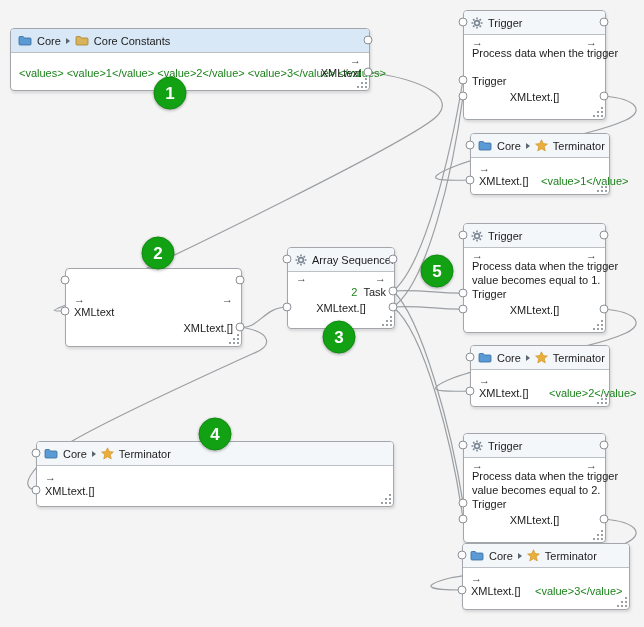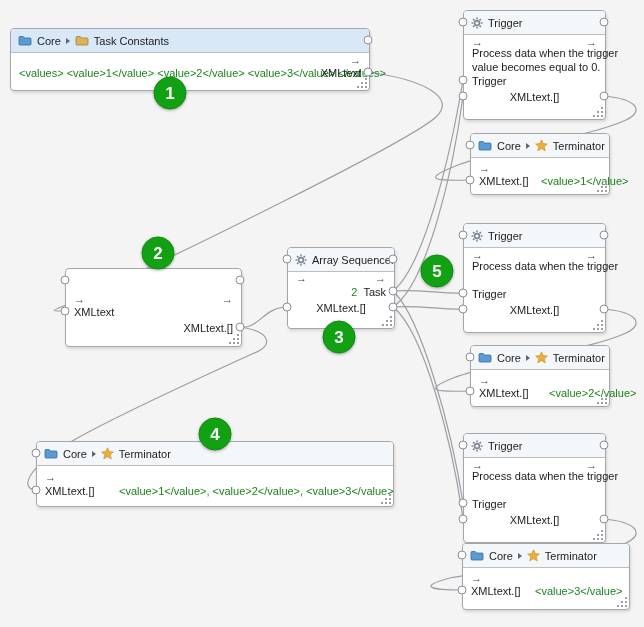--- a/index.html
+++ b/index.html
@@ -75,21 +75,21 @@
             <path d="M1 2.5 Q1 1.5 2 1.5 H5.2 L6.4 3 H12 Q13 3 13 4 V9 Q13 10 12 10 H2 Q1 10 1 9 Z" fill="#5b9bd5" stroke="#36699c" stroke-width="0.8"></path>
           </svg>
       </span>
       <span class="ttl">Core</span>
       <span class="crumb-sep"></span>
       <span class="ico">
         <svg width="14" height="11">
             <path d="M1 2.5 Q1 1.5 2 1.5 H5.2 L6.4 3 H12 Q13 3 13 4 V9 Q13 10 12 10 H2 Q1 10 1 9 Z" fill="#d9b35c" stroke="#a8822e" stroke-width="0.8"></path>
           </svg>
       </span>
-      <span class="ttl">Task Constants</span>
+      <span class="ttl">Core Constants</span>
     </div>
     <div class="nbody">
       <span class="arr" style="right:8px;top:1px">→</span>
       <div class="b-row green" style="left:8px;top:14px">&lt;values&gt; &lt;value&gt;1&lt;/value&gt; &lt;value&gt;2&lt;/value&gt; &lt;value&gt;3&lt;/value&gt; &lt;/values&gt;</div>
       <div class="b-row" style="right:8px;top:14px">XMLtext</div>
       <span class="grip">
         <svg width="10" height="10">
             <g fill="#9aa0a4">
               <rect x="8" y="0" width="2" height="2"></rect>
               <rect x="4" y="4" width="2" height="2"></rect>
@@ -112,21 +112,20 @@
               <path d="M6 .5V2.3M6 9.7V11.5M.5 6H2.3M9.7 6H11.5M2.1 2.1 3.4 3.4M8.6 8.6 9.9 9.9M9.9 2.1 8.6 3.4M3.4 8.6 2.1 9.9"></path>
             </g>
           </svg>
       </span>
       <span class="ttl">Trigger</span>
     </div>
     <div class="nbody">
       <span class="arr" style="left:8px;top:1px">→</span>
       <span class="arr" style="right:8px;top:1px">→</span>
       <div class="b-row" style="left:8px;top:12px">Process data when the trigger</div>
-      <div class="b-row" style="left:8px;top:26px">value becomes equal to 0.</div>
       <div class="b-row" style="left:8px;top:40px">Trigger</div>
       <div class="b-row" style="left:0;right:0;top:56px;text-align:center">XMLtext.[]</div>
       <span class="grip">
         <svg width="10" height="10">
             <g fill="#9aa0a4">
               <rect x="8" y="0" width="2" height="2"></rect>
               <rect x="4" y="4" width="2" height="2"></rect>
               <rect x="8" y="4" width="2" height="2"></rect>
               <rect x="0" y="8" width="2" height="2"></rect>
               <rect x="4" y="8" width="2" height="2"></rect>
@@ -236,20 +235,21 @@
               <path d="M6 .5V2.3M6 9.7V11.5M.5 6H2.3M9.7 6H11.5M2.1 2.1 3.4 3.4M8.6 8.6 9.9 9.9M9.9 2.1 8.6 3.4M3.4 8.6 2.1 9.9"></path>
             </g>
           </svg>
       </span>
       <span class="ttl">Trigger</span>
     </div>
     <div class="nbody">
       <span class="arr" style="left:8px;top:1px">→</span>
       <span class="arr" style="right:8px;top:1px">→</span>
       <div class="b-row" style="left:8px;top:12px">Process data when the trigger</div>
+      <div class="b-row" style="left:8px;top:26px">value becomes equal to 1.</div>
       <div class="b-row" style="left:8px;top:40px">Trigger</div>
       <div class="b-row" style="left:0;right:0;top:56px;text-align:center">XMLtext.[]</div>
       <span class="grip">
         <svg width="10" height="10">
             <g fill="#9aa0a4">
               <rect x="8" y="0" width="2" height="2"></rect>
               <rect x="4" y="4" width="2" height="2"></rect>
               <rect x="8" y="4" width="2" height="2"></rect>
               <rect x="0" y="8" width="2" height="2"></rect>
               <rect x="4" y="8" width="2" height="2"></rect>
@@ -304,20 +304,21 @@
               <path d="M6 .5V2.3M6 9.7V11.5M.5 6H2.3M9.7 6H11.5M2.1 2.1 3.4 3.4M8.6 8.6 9.9 9.9M9.9 2.1 8.6 3.4M3.4 8.6 2.1 9.9"></path>
             </g>
           </svg>
       </span>
       <span class="ttl">Trigger</span>
     </div>
     <div class="nbody">
       <span class="arr" style="left:8px;top:1px">→</span>
       <span class="arr" style="right:8px;top:1px">→</span>
       <div class="b-row" style="left:8px;top:12px">Process data when the trigger</div>
+      <div class="b-row" style="left:8px;top:26px">value becomes equal to 2.</div>
       <div class="b-row" style="left:8px;top:40px">Trigger</div>
       <div class="b-row" style="left:0;right:0;top:56px;text-align:center">XMLtext.[]</div>
       <span class="grip">
         <svg width="10" height="10">
             <g fill="#9aa0a4">
               <rect x="8" y="0" width="2" height="2"></rect>
               <rect x="4" y="4" width="2" height="2"></rect>
               <rect x="8" y="4" width="2" height="2"></rect>
               <rect x="0" y="8" width="2" height="2"></rect>
               <rect x="4" y="8" width="2" height="2"></rect>
@@ -375,21 +376,20 @@
       <span class="ico">
         <svg width="13" height="13">
             <polygon points="6.5,0.8 8.3,4.6 12.4,5 9.3,7.8 10.3,11.9 6.5,9.7 2.7,11.9 3.7,7.8 0.6,5 4.7,4.6" fill="#eaae3c" stroke="#cc8f21" stroke-width="0.6"></polygon>
           </svg>
       </span>
       <span class="ttl">Terminator</span>
     </div>
     <div class="nbody">
       <span class="arr" style="left:8px;top:5px">→</span>
       <div class="b-row" style="left:8px;top:19px">XMLtext.[]</div>
-      <div class="b-row green" style="left:82px;top:19px">&lt;value&gt;1&lt;/value&gt;, &lt;value&gt;2&lt;/value&gt;, &lt;value&gt;3&lt;/value&gt;</div>
       <span class="grip">
         <svg width="10" height="10">
             <g fill="#9aa0a4">
               <rect x="8" y="0" width="2" height="2"></rect>
               <rect x="4" y="4" width="2" height="2"></rect>
               <rect x="8" y="4" width="2" height="2"></rect>
               <rect x="0" y="8" width="2" height="2"></rect>
               <rect x="4" y="8" width="2" height="2"></rect>
               <rect x="8" y="8" width="2" height="2"></rect>
             </g>

